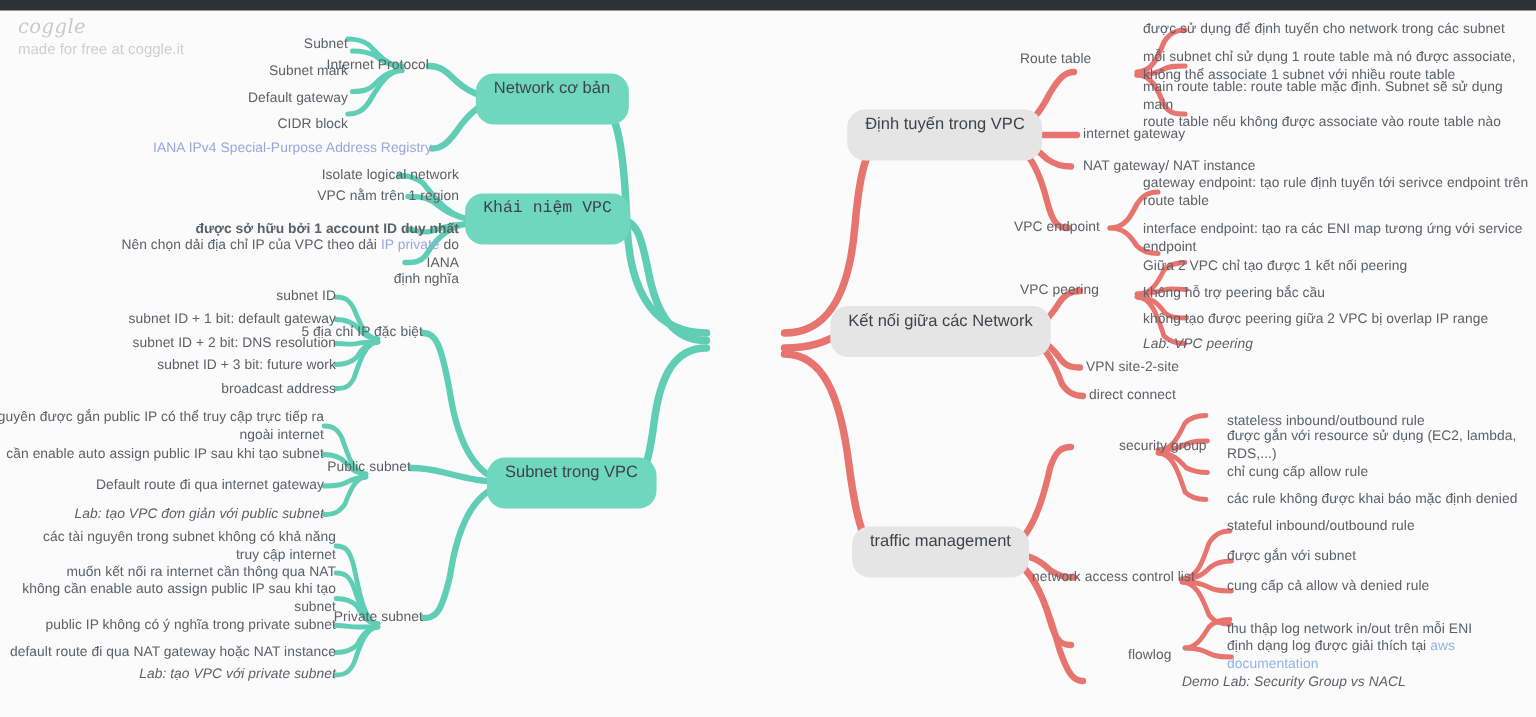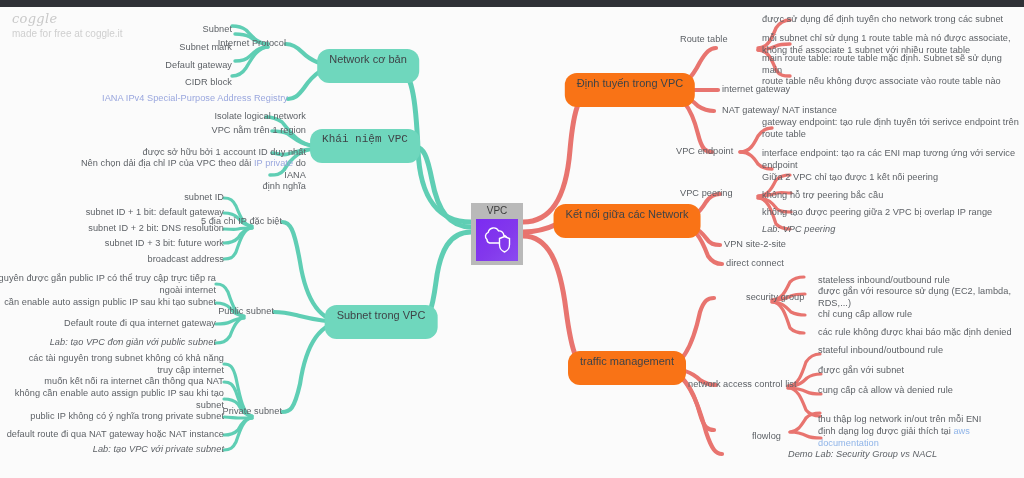--- a/index.html
+++ b/index.html
@@ -44,21 +44,21 @@
     position:absolute;
     transform:translate(-50%,-50%);
     padding:3px 10px 4px 10px;
     border-radius:11px;
     font-size:10px;
     color:#3f4347;
     white-space:nowrap;
     line-height:12px;
   }
   .pill.green { background:#6fd7bd; }
-  .pill.red   { background:#f97316; }
+  .pill.red   { background:#e5e5e5; }
   .pill.big   { font-size:11px; padding:4px 12px 18px 12px; border-radius:12px; }
 
   .lab { font-style:italic; }
   .lnk { color:#9aa7de; }
   .lnk-b { color:#8fb4e8; }
 
   
   #vpc-center {
     position:absolute; left:471px; top:203px;
     width:52px; height:62px;
@@ -180,47 +180,38 @@
       <path d="M788,388 C 798,388 802,400 806,410 C 810,415 814,416 820,416" stroke="#e8746f" stroke-width="3.2"></path>
 
       <path d="M790,432 C 798,432 802,424 806,418 C 810,414 814,413 820,413" stroke="#e8746f" stroke-width="3.2"></path>
       <path d="M790,432 C 799,432 803,434 807,436 C 811,438 815,438 821,438" stroke="#e8746f" stroke-width="3.2"></path>
     </g>
   </svg>
 
   <div class="brand">coggle</div>
   <div class="brand-sub">made for free at coggle.it</div>
 
-  <div id="vpc-center">
-    <div class="vpc-title">VPC</div>
-    <div class="vpc-sq">
-      <svg width="34" height="34" viewBox="0 0 34 34" fill="none" stroke="#ffffff" stroke-width="1.4">
-        <path d="M7 16.5 a4.2 4.2 0 0 1 1.2-7.2 a5.6 5.6 0 0 1 10.4-1.4 a4.6 4.6 0 0 1 5.2 4.4 a3.9 3.9 0 0 1 -0.6 7.7 H9.5 a3.6 3.6 0 0 1 -2.5 -3.5 z"></path>
-        <path d="M19.5 15.5 l5 -2 l5 2 v6.2 c0 4 -3.1 6.6 -5 7.3 c-1.9 -0.7 -5 -3.3 -5 -7.3 z" fill="#8338ec"></path>
-      </svg>
-    </div>
-  </div>
 
   <div class="pill green big" style="left:368px; top:66px;">Network cơ bản</div>
   <div class="pill green big" style="left:365px; top:146px;font-family:Liberation Mono, monospace;">Khái niệm VPC</div>
   <div class="pill green big" style="left:381px; top:322px;">Subnet trong VPC</div>
   <div class="pill red big" style="left:630px; top:90px;">Định tuyến trong VPC</div>
   <div class="pill red big" style="left:627px; top:221px;">Kết nối giữa các Network</div>
   <div class="pill red big" style="left:627px; top:368px;">traffic management</div>
 
   <div class="node r" style="right:738px; top:44px;">Internet Protocol</div>
   <div class="node r" style="right:792px; top:30px;">Subnet</div>
   <div class="node r" style="right:792px; top:48px;">Subnet mark</div>
   <div class="node r" style="right:792px; top:66px;">Default gateway</div>
   <div class="node r" style="right:792px; top:83px;">CIDR block</div>
   <div class="node r lnk" style="right:736px; top:99px;">IANA IPv4 Special-Purpose Address Registry</div>
 
   <div class="node r" style="right:718px; top:117px;">Isolate logical network</div>
   <div class="node r" style="right:718px; top:131px;">VPC nằm trên 1 region</div>
-  <div class="node r" style="right:718px; top:153px;">được sở hữu bởi 1 account ID duy nhất</div>
+  <div class="node r" style="right:718px; top:153px;font-weight:bold;">được sở hữu bởi 1 account ID duy nhất</div>
   <div class="node r" style="right:718px; top:175px; width:245px;"><span>Nên chọn dải địa chỉ IP của VPC theo dải </span><span class="lnk">IP private</span><span> do IANA
 định nghĩa</span></div>
 
   <div class="node r" style="right:742px; top:222px;">5 địa chỉ IP đặc biệt</div>
   <div class="node r" style="right:800px; top:198px;">subnet ID</div>
   <div class="node r" style="right:800px; top:213px;">subnet ID + 1 bit: default gateway</div>
   <div class="node r" style="right:800px; top:229px;">subnet ID + 2 bit: DNS resolution</div>
   <div class="node r" style="right:800px; top:244px;">subnet ID + 3 bit: future work</div>
   <div class="node r" style="right:800px; top:260px;">broadcast address</div>
 

